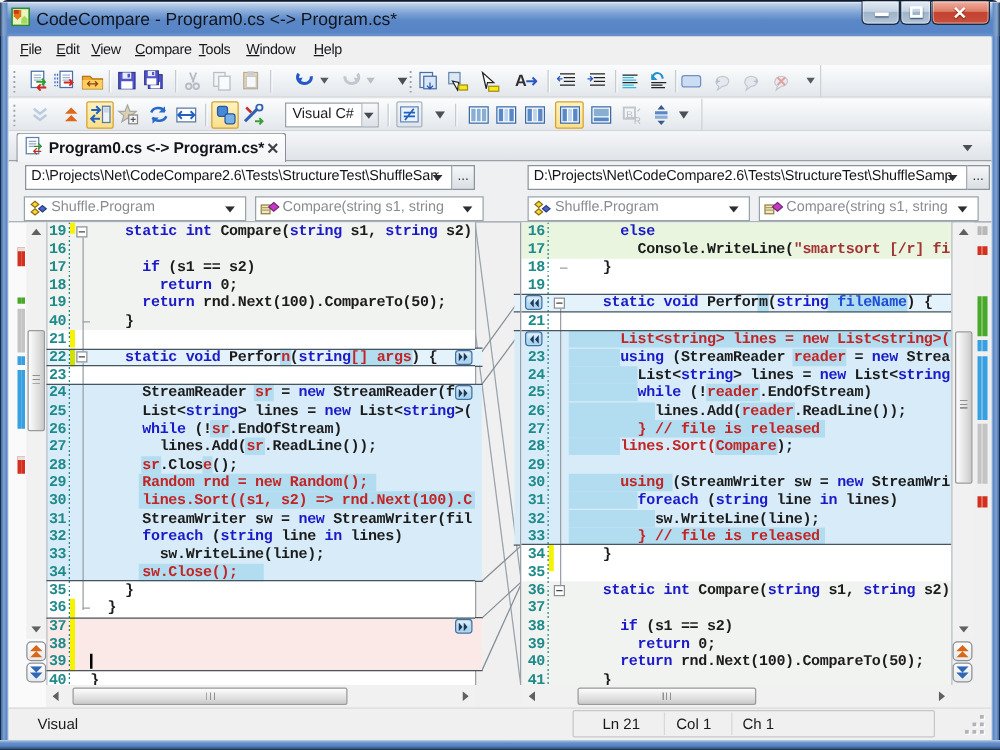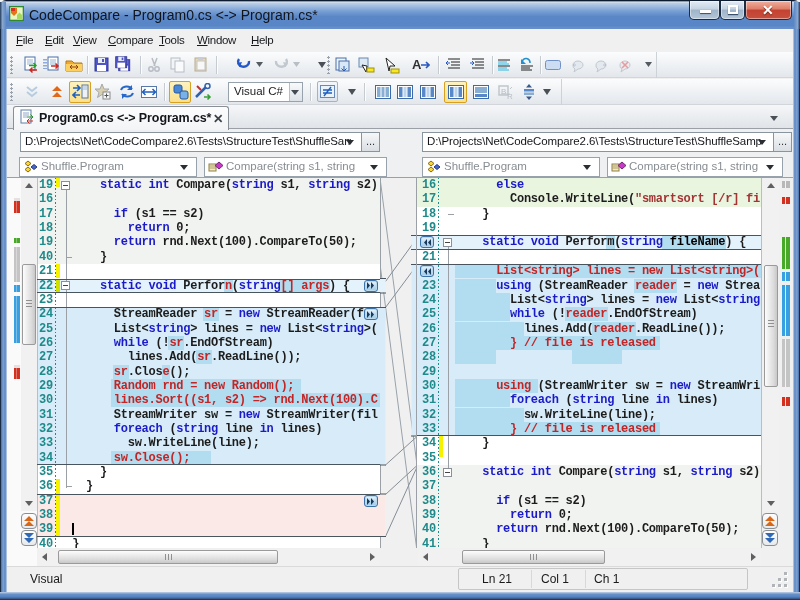--- a/index.html
+++ b/index.html
@@ -557,27 +557,28 @@
     <svg class="abs" style="left:5px;top:61px;z-index:7" width="10" height="7" viewBox="0 0 10 7">
       <path d="M9 0 l-3 3.5 3 3.5 z M5 0 l-3 3.5 3 3.5 z" fill="#1a3a5c"></path>
     </svg>
 <div class="mbtn" style="left:3px;top:87.1px"></div>
     <svg class="abs" style="left:5px;top:90px;z-index:7" width="10" height="7" viewBox="0 0 10 7">
       <path d="M9 0 l-3 3.5 3 3.5 z M5 0 l-3 3.5 3 3.5 z" fill="#1a3a5c"></path>
     </svg>
 <div class="cl" style="top:0.0px;left:37.5px"><span style="color:#1c1c1c;">&nbsp;&nbsp;&nbsp;&nbsp;&nbsp;&nbsp;</span><span style="color:#1a1ac8;">else</span></div>
 <div class="cl" style="top:14.3px;left:37.5px"><span style="color:#1c1c1c;">&nbsp;&nbsp;&nbsp;&nbsp;&nbsp;&nbsp;&nbsp;&nbsp;Console.WriteLine(</span><span style="color:#a33434;">"smartsort&nbsp;[/r]&nbsp;fi</span></div>
 <div class="cl" style="top:28.7px;left:37.5px"><span style="color:#1c1c1c;">&nbsp;&nbsp;&nbsp;&nbsp;}</span></div>
-<div class="cl" style="top:57.4px;left:37.5px"><span style="color:#1c1c1c;">&nbsp;&nbsp;&nbsp;&nbsp;</span><span style="color:#1a1ac8;">static&nbsp;void</span><span style="color:#1c1c1c;">&nbsp;Perform(</span><span style="color:#1a1ac8;">string</span><span style="color:#1c1c1c;">&nbsp;</span><span style="color:#000000;text-align:center;">fileName</span><span style="color:#1c1c1c;">)&nbsp;{</span></div>
+<div class="cl" style="top:57.4px;left:37.5px"><span style="color:#1c1c1c;">&nbsp;&nbsp;&nbsp;&nbsp;</span><span style="color:#1a1ac8;">static&nbsp;void</span><span style="color:#1c1c1c;">&nbsp;Perform(</span><span style="color:#1a1ac8;">string</span><span style="color:#1c1c1c;">&nbsp;</span><span style="color:#1d4ed8;text-align:center;">fileName</span><span style="color:#1c1c1c;">)&nbsp;{</span></div>
 <div class="cl" style="top:86.1px;left:37.5px"><span style="color:#c22525;">&nbsp;&nbsp;&nbsp;&nbsp;&nbsp;&nbsp;List&lt;string&gt;&nbsp;lines&nbsp;=&nbsp;new&nbsp;List&lt;string&gt;(</span></div>
 <div class="cl" style="top:100.5px;left:37.5px"><span style="color:#1c1c1c;">&nbsp;&nbsp;&nbsp;&nbsp;&nbsp;&nbsp;</span><span style="color:#1a1ac8;">using</span><span style="color:#1c1c1c;">&nbsp;(StreamReader&nbsp;</span><span style="color:#c22525;">reader</span><span style="color:#1c1c1c;">&nbsp;=&nbsp;</span><span style="color:#1a1ac8;">new</span><span style="color:#1c1c1c;">&nbsp;Strea</span></div>
 <div class="cl" style="top:114.8px;left:37.5px"><span style="color:#1c1c1c;">&nbsp;&nbsp;&nbsp;&nbsp;&nbsp;&nbsp;&nbsp;&nbsp;List&lt;</span><span style="color:#1a1ac8;">string</span><span style="color:#1c1c1c;">&gt;&nbsp;lines&nbsp;=&nbsp;</span><span style="color:#1a1ac8;">new</span><span style="color:#1c1c1c;">&nbsp;List&lt;</span><span style="color:#1a1ac8;">string</span><span style="color:#1c1c1c;"></span></div>
 <div class="cl" style="top:129.2px;left:37.5px"><span style="color:#1c1c1c;">&nbsp;&nbsp;&nbsp;&nbsp;&nbsp;&nbsp;&nbsp;&nbsp;</span><span style="color:#1a1ac8;">while</span><span style="color:#1c1c1c;">&nbsp;(!</span><span style="color:#c22525;">reader</span><span style="color:#1c1c1c;">.EndOfStream)</span></div>
 <div class="cl" style="top:143.5px;left:37.5px"><span style="color:#1c1c1c;">&nbsp;&nbsp;&nbsp;&nbsp;&nbsp;&nbsp;&nbsp;&nbsp;&nbsp;&nbsp;lines.Add(</span><span style="color:#c22525;">reader</span><span style="color:#1c1c1c;">.ReadLine());</span></div>
 <div class="cl" style="top:157.8px;left:37.5px"><span style="color:#c22525;">&nbsp;&nbsp;&nbsp;&nbsp;&nbsp;&nbsp;&nbsp;&nbsp;}&nbsp;//&nbsp;file&nbsp;is&nbsp;released</span></div>
+<div class="cl" style="top:172.2px;left:37.5px"><span style="color:#1c1c1c;">&nbsp;&nbsp;&nbsp;&nbsp;&nbsp;&nbsp;</span><span style="color:#c22525;">lines.Sort(</span><span style="color:#c22525;">Compare</span><span style="color:#1c1c1c;">);</span></div>
 <div class="cl" style="top:200.9px;left:37.5px"><span style="color:#1c1c1c;">&nbsp;&nbsp;&nbsp;&nbsp;&nbsp;&nbsp;</span><span style="color:#c22525;">using</span><span style="color:#1c1c1c;">&nbsp;(StreamWriter&nbsp;sw&nbsp;=&nbsp;</span><span style="color:#1a1ac8;">new</span><span style="color:#1c1c1c;">&nbsp;StreamWri</span></div>
 <div class="cl" style="top:215.2px;left:37.5px"><span style="color:#1c1c1c;">&nbsp;&nbsp;&nbsp;&nbsp;&nbsp;&nbsp;&nbsp;&nbsp;</span><span style="color:#1a1ac8;">foreach</span><span style="color:#1c1c1c;">&nbsp;(</span><span style="color:#1a1ac8;">string</span><span style="color:#1c1c1c;">&nbsp;line&nbsp;</span><span style="color:#1a1ac8;">in</span><span style="color:#1c1c1c;">&nbsp;lines)</span></div>
 <div class="cl" style="top:229.6px;left:37.5px"><span style="color:#1c1c1c;">&nbsp;&nbsp;&nbsp;&nbsp;&nbsp;&nbsp;&nbsp;&nbsp;&nbsp;&nbsp;sw.WriteLine(line);</span></div>
 <div class="cl" style="top:243.9px;left:37.5px"><span style="color:#c22525;">&nbsp;&nbsp;&nbsp;&nbsp;&nbsp;&nbsp;&nbsp;&nbsp;}&nbsp;//&nbsp;file&nbsp;is&nbsp;released</span></div>
 <div class="cl" style="top:258.3px;left:37.5px"><span style="color:#1c1c1c;">&nbsp;&nbsp;&nbsp;&nbsp;}</span></div>
 <div class="cl" style="top:287.0px;left:37.5px"><span style="color:#1c1c1c;">&nbsp;&nbsp;&nbsp;&nbsp;</span><span style="color:#1a1ac8;">static&nbsp;int&nbsp;</span><span style="color:#1c1c1c;">Compare(</span><span style="color:#1a1ac8;">string</span><span style="color:#1c1c1c;">&nbsp;s1,&nbsp;</span><span style="color:#1a1ac8;">string</span><span style="color:#1c1c1c;">&nbsp;s2)</span></div>
 <div class="cl" style="top:315.7px;left:37.5px"><span style="color:#1c1c1c;">&nbsp;&nbsp;&nbsp;&nbsp;&nbsp;&nbsp;</span><span style="color:#1a1ac8;">if</span><span style="color:#1c1c1c;">&nbsp;(s1&nbsp;==&nbsp;s2)</span></div>
 <div class="cl" style="top:330.1px;left:37.5px"><span style="color:#1c1c1c;">&nbsp;&nbsp;&nbsp;&nbsp;&nbsp;&nbsp;&nbsp;&nbsp;</span><span style="color:#1a1ac8;">return</span><span style="color:#1c1c1c;">&nbsp;0;</span></div>
 <div class="cl" style="top:344.4px;left:37.5px"><span style="color:#1c1c1c;">&nbsp;&nbsp;&nbsp;&nbsp;&nbsp;&nbsp;</span><span style="color:#1a1ac8;">return</span><span style="color:#1c1c1c;">&nbsp;rnd.Next(100).CompareTo(50);</span></div>
 <div class="cl" style="top:358.8px;left:37.5px"><span style="color:#1c1c1c;">&nbsp;&nbsp;&nbsp;&nbsp;}</span></div>

